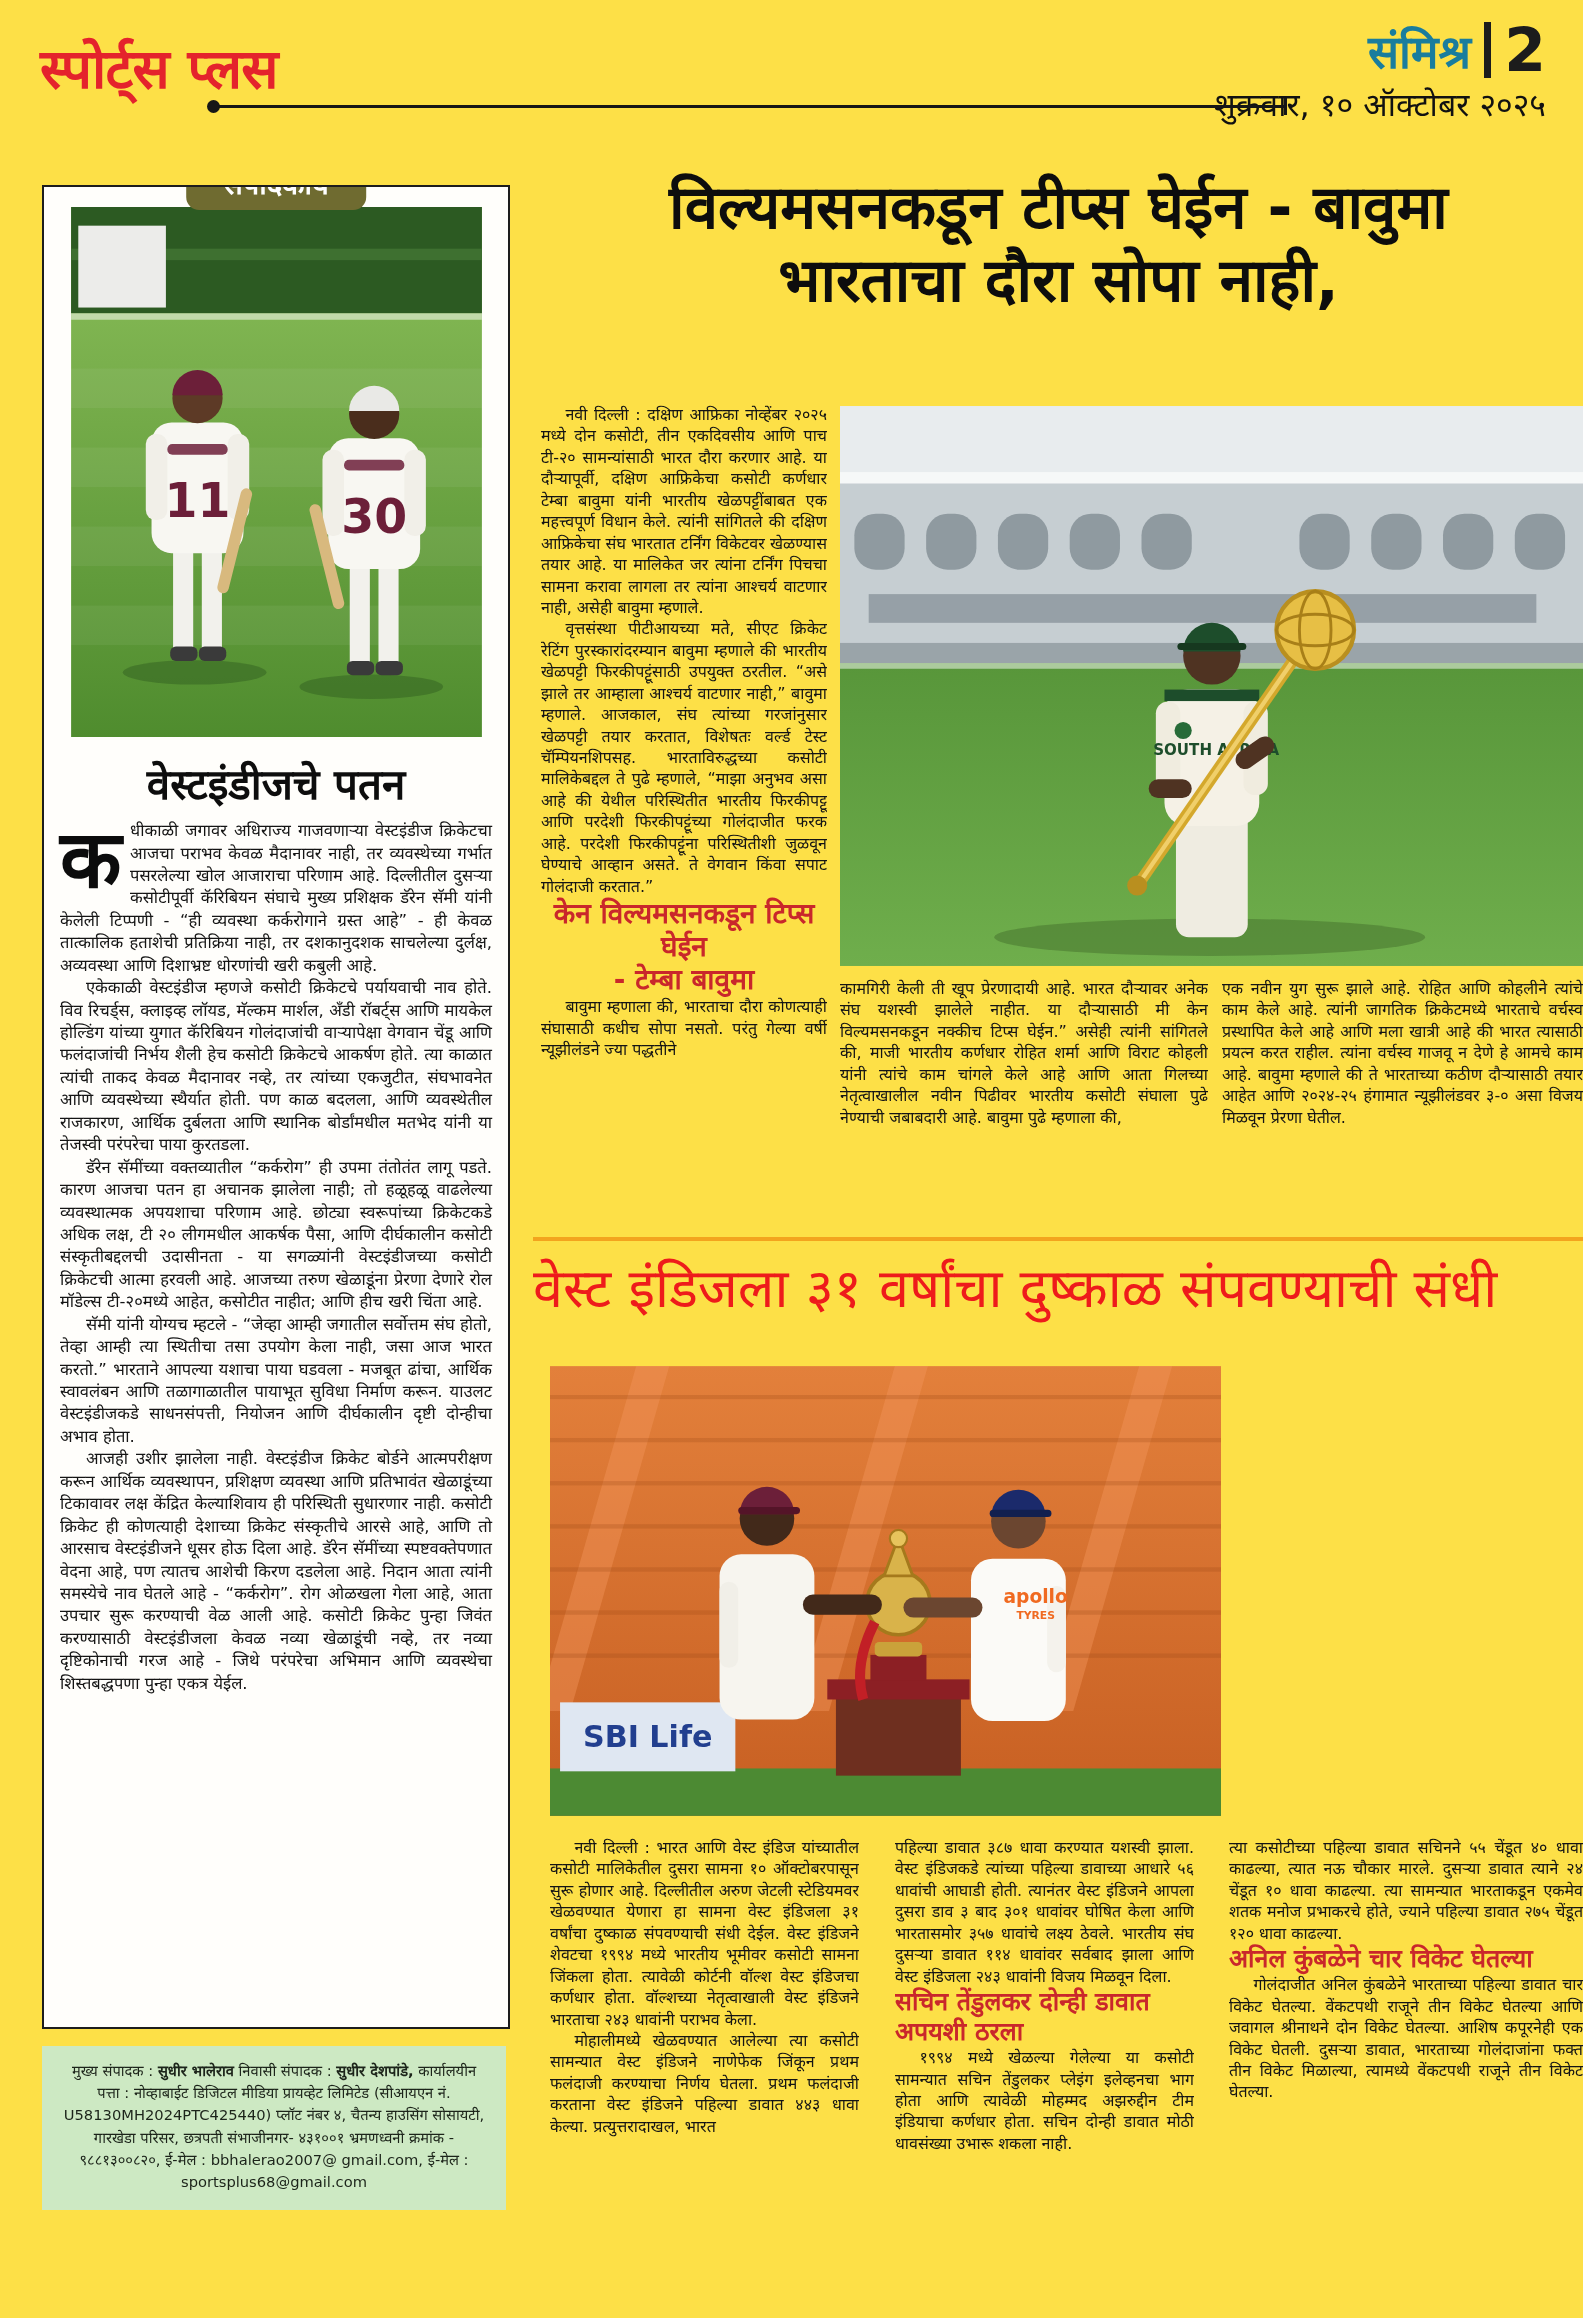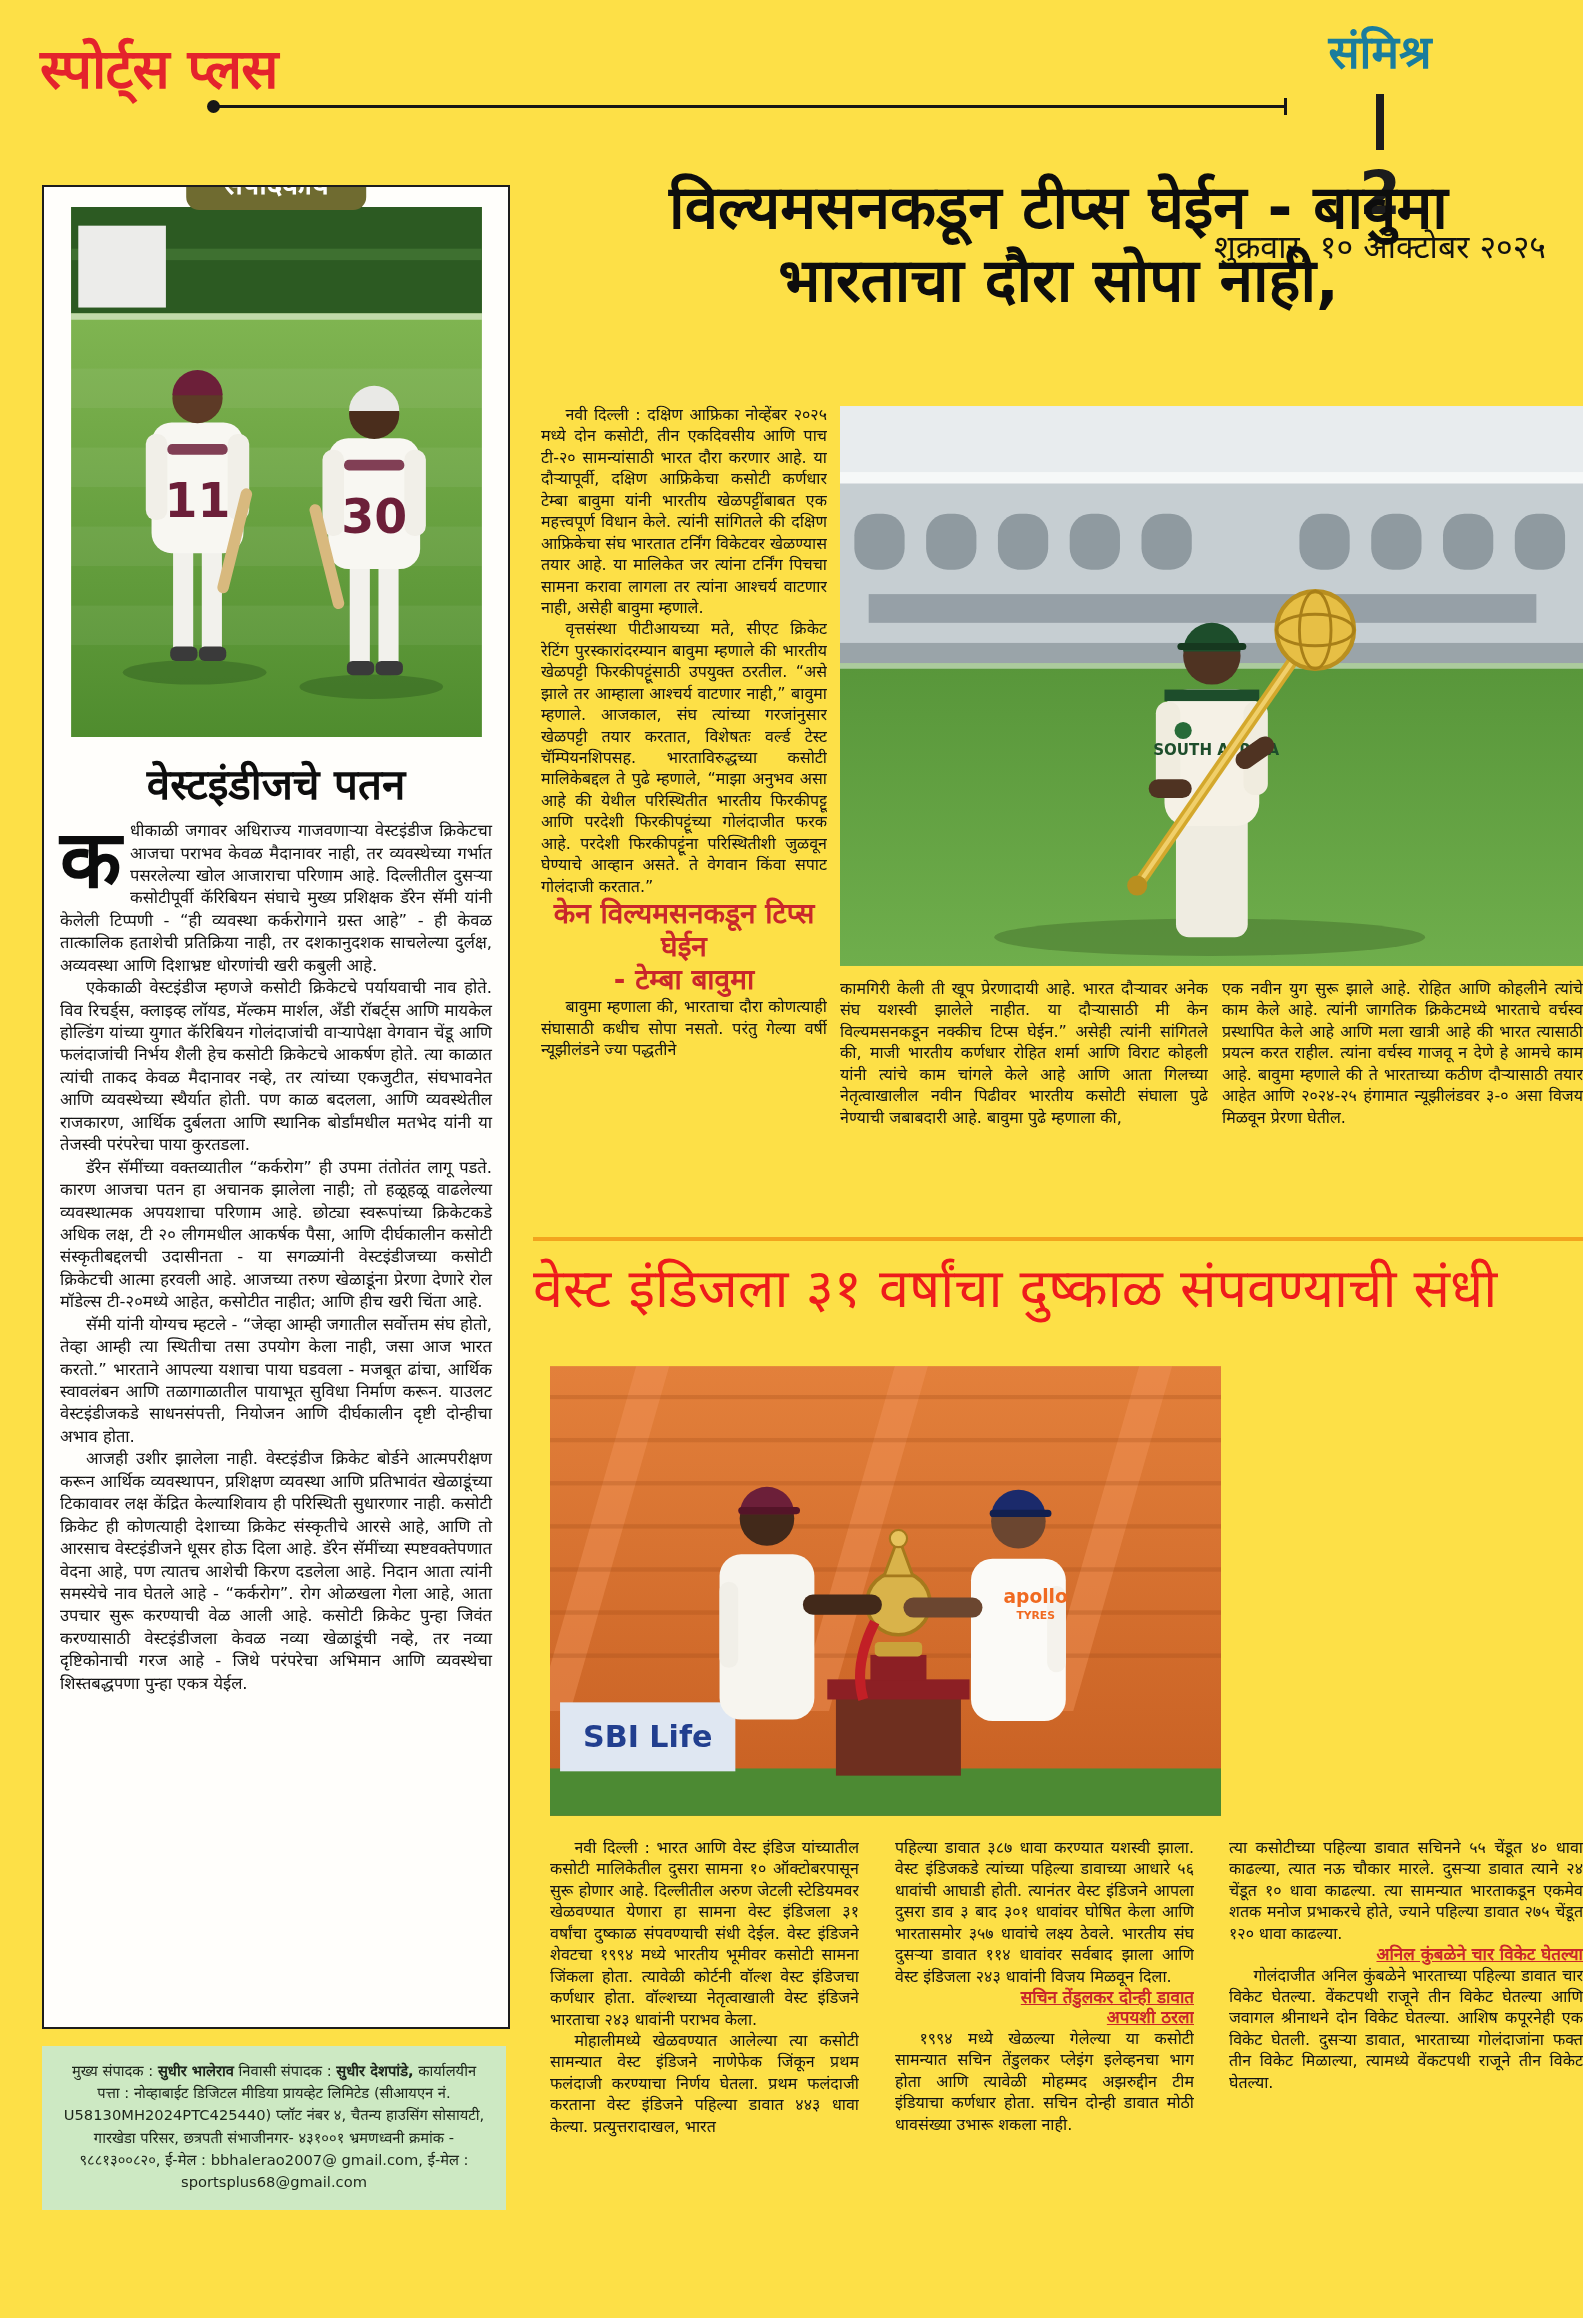--- a/index.html
+++ b/index.html
@@ -1,21 +1,21 @@
 <!DOCTYPE html>
 <html style="font-size:11.5px"><head>
 <meta charset="utf-8">
 <style>
   html,body{margin:0;padding:0;background:#e9e9e4;}
   #page{position:relative;width:1583px;height:2319px;background:#fde047;overflow:hidden;
         font-family:"DejaVu Sans", sans-serif;color:#141414;}
   
   .masthead{position:absolute;left:40px;top:29px;font-size:55px;font-weight:bold;color:#e4232c;letter-spacing:-0.7px;}
   .header-right{position:absolute;right:37px;top:18.7px;text-align:right;}
-  .section-row{display:flex;align-items:center;justify-content:flex-end;gap:13px;flex-direction:column;}
+  .section-row{display:flex;align-items:center;justify-content:flex-end;gap:13px;}
   .section-name{font-size:46px;font-weight:bold;color:#1a7d9d;}
   .section-divider{display:inline-block;width:7.2px;height:56px;background:#1c1c1c;}
   .page-number{font-size:60px;font-weight:bold;color:#1c1c1c;line-height:1;}
   .edition-date{font-size:32px;font-weight:normal;color:#111;margin-top:1.4px;}
   .header-rule{position:absolute;left:214px;top:105px;width:1071px;height:2.9px;background:#161616;}
   .header-rule::before{content:"";position:absolute;left:-7.2px;top:-5px;width:13px;height:13px;border-radius:50%;background:#161616;}
   .header-rule::after{content:"";position:absolute;right:-2.2px;top:-7.2px;width:2.9px;height:17px;background:#161616;}
   
   .edit-box{position:absolute;left:42px;top:185px;width:464px;height:1840px;border:2.2px solid #1d1d1d;background:#fffefb;overflow:hidden;}
   .edit-badge{position:absolute;left:50%;top:-33px;transform:translateX(-50%);background:#6f6b30;color:#fff;
@@ -42,21 +42,21 @@
   .lead-subhead{font-size:28px;font-weight:bold;color:#c9272b;text-align:center;line-height:1.18;margin:11.5px 0 8.6px;text-indent:0;}
   .photo2{position:absolute;left:840px;top:406px;}
   
   .rule-orange{position:absolute;left:533px;top:1237px;width:1051px;height:3.6px;background:#f3a41e;}
   .second-headline{position:absolute;left:533px;top:1259px;width:1051px;font-size:54px;
                    font-weight:normal;color:#ee1b1b;line-height:1.1;}
   .photo3{position:absolute;left:550px;top:1366px;}
   .b-col1{left:550px;top:1837px;width:309px;height:472px;}
   .b-col2{left:895px;top:1837px;width:299px;height:472px;}
   .b-col3{left:1229px;top:1837px;width:354px;height:472px;}
-  .b-subhead{font-size:17px;font-weight:bold;color:#c9272b;text-align:right;line-height:1.2;margin:13px 0 8.6px;text-indent:0;text-decoration:underline;}
+  .b-subhead{font-size:25px;font-weight:bold;color:#c9272b;text-align:left;line-height:1.2;margin:13px 0 8.6px;text-indent:0;}
 </style>
 </head>
 <body>
 
 <div id="page">
 
   <div class="masthead">स्पोर्ट्स प्लस</div>
   <div class="header-right">
     <div class="section-row">
       <span class="section-name">संमिश्र</span>

